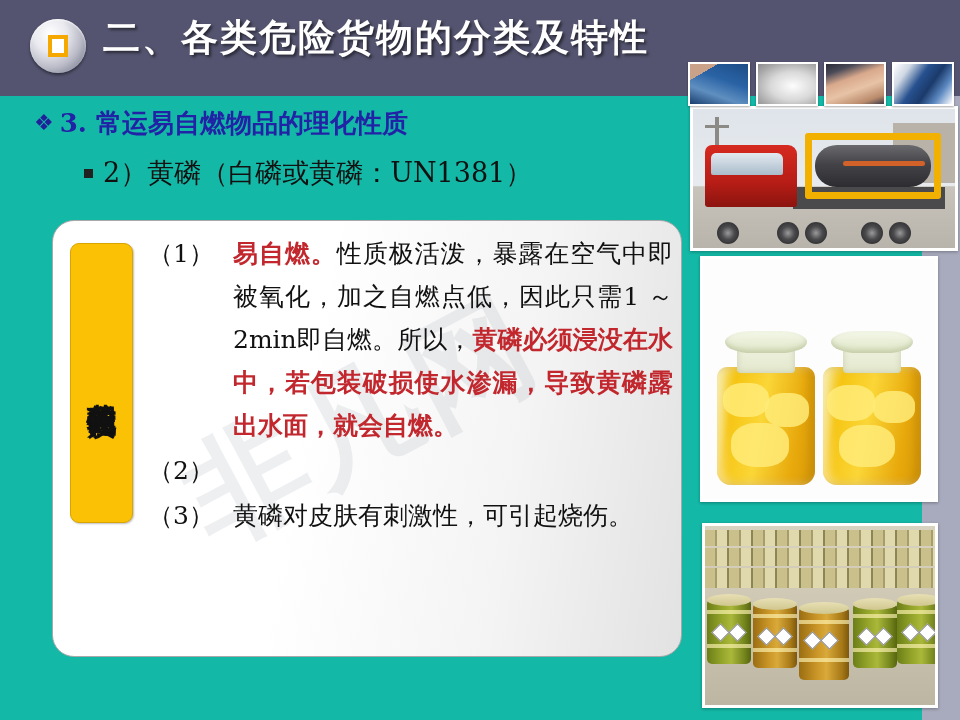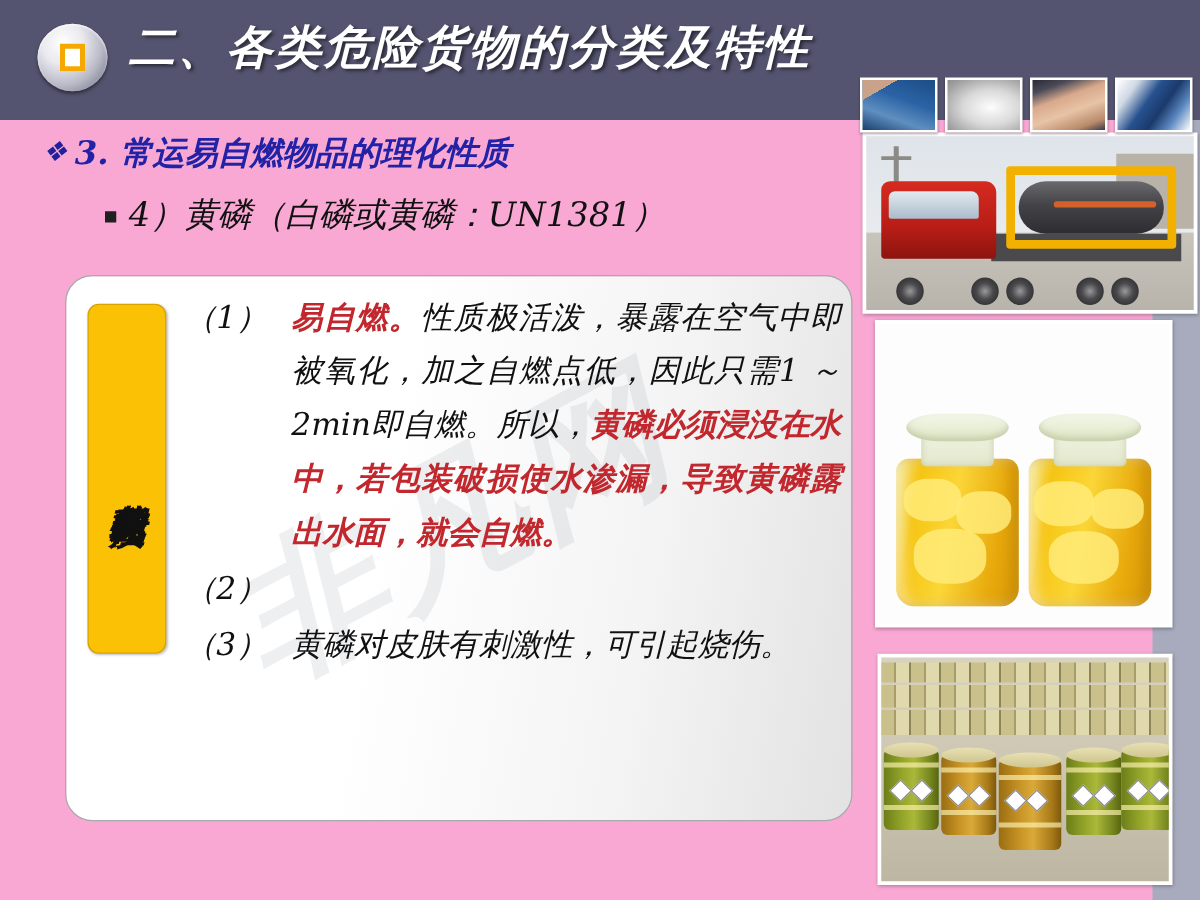--- a/index.html
+++ b/index.html
@@ -10,23 +10,22 @@
     height: 720px;
     overflow: hidden;
     background: #ffffff;
     font-family: "DejaVu Serif", "Liberation Serif", serif;
   }
 
   .slide {
     position: relative;
     width: 960px;
     height: 720px;
-    background: #f9a8d4;
+    background: #14b8a6;
     overflow: hidden;
-    font-style: italic;
   }
 
   
   .right-strip {
     position: absolute;
     top: 96px;
     right: 0;
     width: 38px;
     height: 624px;
     background: #a8abbd;
@@ -317,21 +316,21 @@
     <div class="header-title">二、各类危险货物的分类及特性</div>
   </div>
 
   <div class="bullet-l1">
     <span class="diamond-bullet">❖</span>
     <span class="bullet-l1-text">3. 常运易自燃物品的理化性质</span>
   </div>
 
   <div class="bullet-l2">
     <span class="square-bullet"></span>
-    <span class="bullet-l2-text">4）黄磷（白磷或黄磷：UN1381）</span>
+    <span class="bullet-l2-text">2）黄磷（白磷或黄磷：UN1381）</span>
   </div>
 
   <div class="content-card">
 
     <div class="watermark">非凡网</div>
 
     <div class="vlabel">
       <span class="vlabel-text">黄磷的理化性质</span>
     </div>
 

